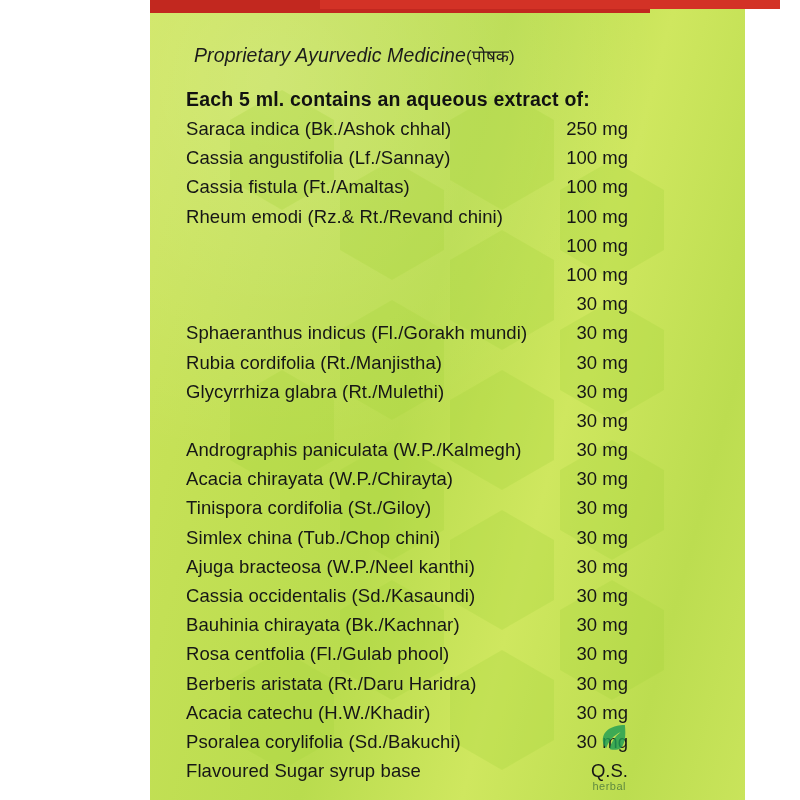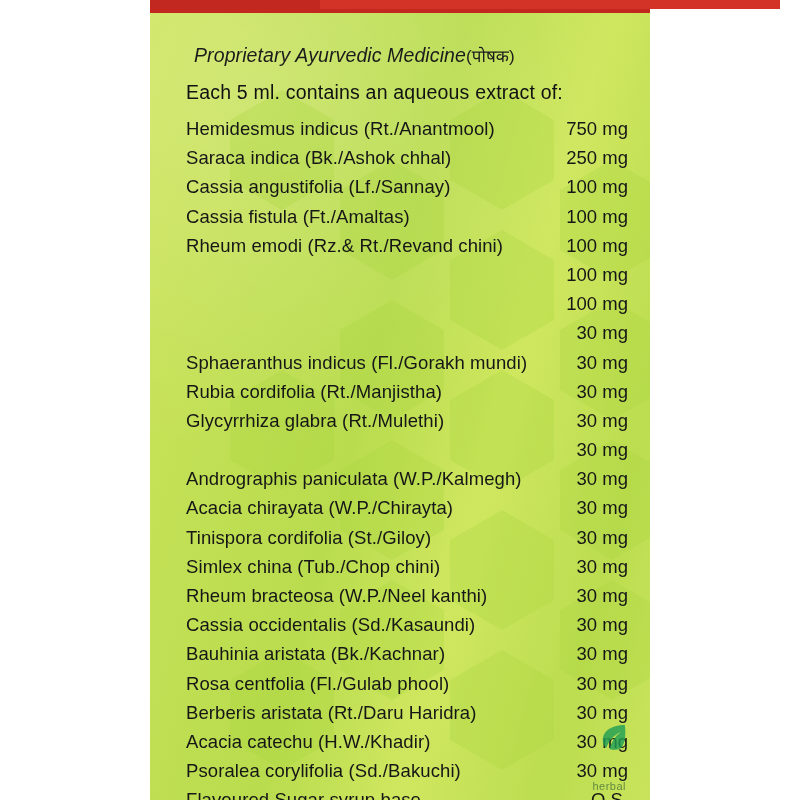--- a/index.html
+++ b/index.html
@@ -17,21 +17,21 @@
     position: relative;
     width: 800px;
     height: 800px;
     background: #ffffff;
   }
   
   .panel {
     position: absolute;
     left: 150px;
     top: 0;
-    width: 500px;
+    width: 595px;
     height: 800px;
     background:
       radial-gradient(circle at 20% 10%, rgba(255,255,255,0.18), rgba(255,255,255,0) 45%),
       linear-gradient(105deg, #cde55a 0%, #c3e055 22%, #b9dc4e 45%, #cfe75f 65%, #bcdd50 85%, #c9e45b 100%);
     overflow: hidden;
   }
   
   .hexes {
     position: absolute;
     inset: 0;
@@ -94,24 +94,24 @@
     white-space: nowrap;
   }
   .subtitle .deva {
     font-style: normal;
     font-size: 17px;
   }
 
   .contains-line {
     position: absolute;
     left: 36px;
-    top: 81px;
+    top: 88px;
     width: 450px;
     font-size: 19.5px;
-    font-weight: normal;
+    font-weight: bold;
     color: #111111;
     letter-spacing: 0.2px;
     white-space: nowrap;
   }
 
   .table {
     position: absolute;
     left: 36px;
     top: 114px;
     width: 452px;
@@ -188,24 +188,20 @@
 
       <div class="subtitle">
         <span>Proprietary Ayurvedic Medicine</span><span class="deva">(पोषक)</span>
       </div>
 
       <div class="contains-line">Each 5 ml. contains an aqueous extract of:</div>
 
       <div class="table">
 
         <div class="row">
-          <span class="ing">Hemidesmus indicus (Rt./Anantmool)</span>
-          <span class="amt">750 mg</span>
-        </div>
-        <div class="row">
           <span class="ing">Saraca indica (Bk./Ashok chhal)</span>
           <span class="amt">250 mg</span>
         </div>
         <div class="row">
           <span class="ing">Cassia angustifolia (Lf./Sannay)</span>
           <span class="amt">100 mg</span>
         </div>
         <div class="row">
           <span class="ing">Cassia fistula (Ft./Amaltas)</span>
           <span class="amt">100 mg</span>
@@ -248,29 +244,29 @@
         </div>
         <div class="row">
           <span class="ing">Tinispora cordifolia (St./Giloy)</span>
           <span class="amt">30 mg</span>
         </div>
         <div class="row">
           <span class="ing">Simlex china (Tub./Chop chini)</span>
           <span class="amt">30 mg</span>
         </div>
         <div class="row">
-          <span class="ing">Rheum bracteosa (W.P./Neel kanthi)</span>
+          <span class="ing">Ajuga bracteosa (W.P./Neel kanthi)</span>
           <span class="amt">30 mg</span>
         </div>
         <div class="row">
           <span class="ing">Cassia occidentalis (Sd./Kasaundi)</span>
           <span class="amt">30 mg</span>
         </div>
         <div class="row">
-          <span class="ing">Bauhinia aristata (Bk./Kachnar)</span>
+          <span class="ing">Bauhinia chirayata (Bk./Kachnar)</span>
           <span class="amt">30 mg</span>
         </div>
         <div class="row">
           <span class="ing">Rosa centfolia (Fl./Gulab phool)</span>
           <span class="amt">30 mg</span>
         </div>
         <div class="row">
           <span class="ing">Berberis aristata (Rt./Daru Haridra)</span>
           <span class="amt">30 mg</span>
         </div>

